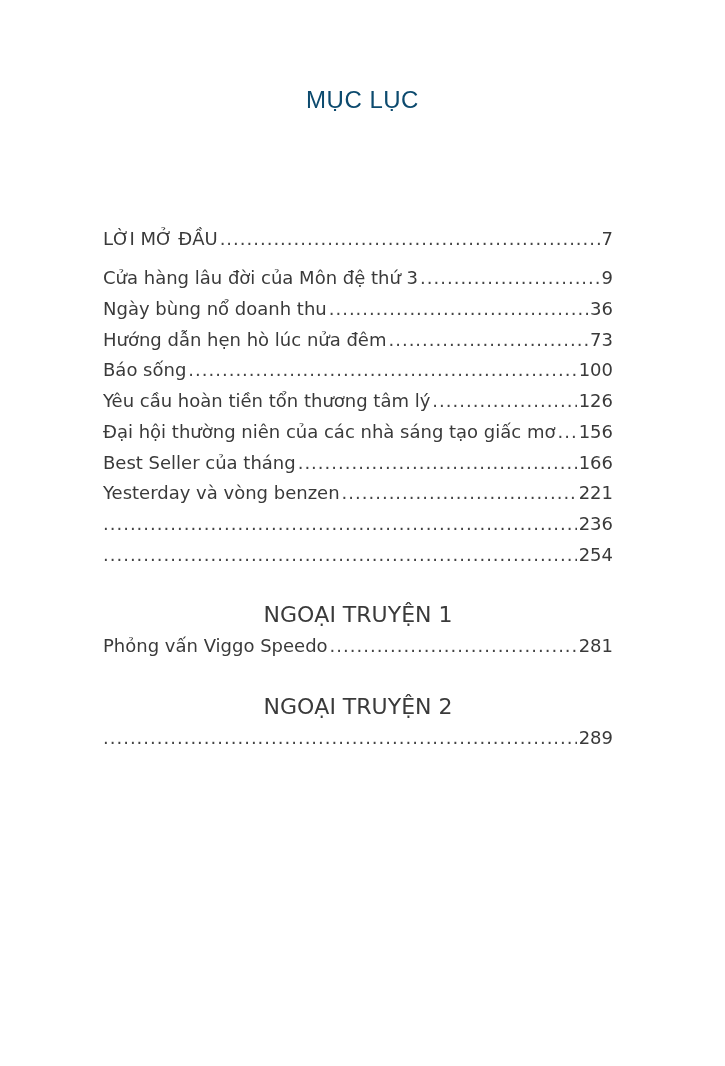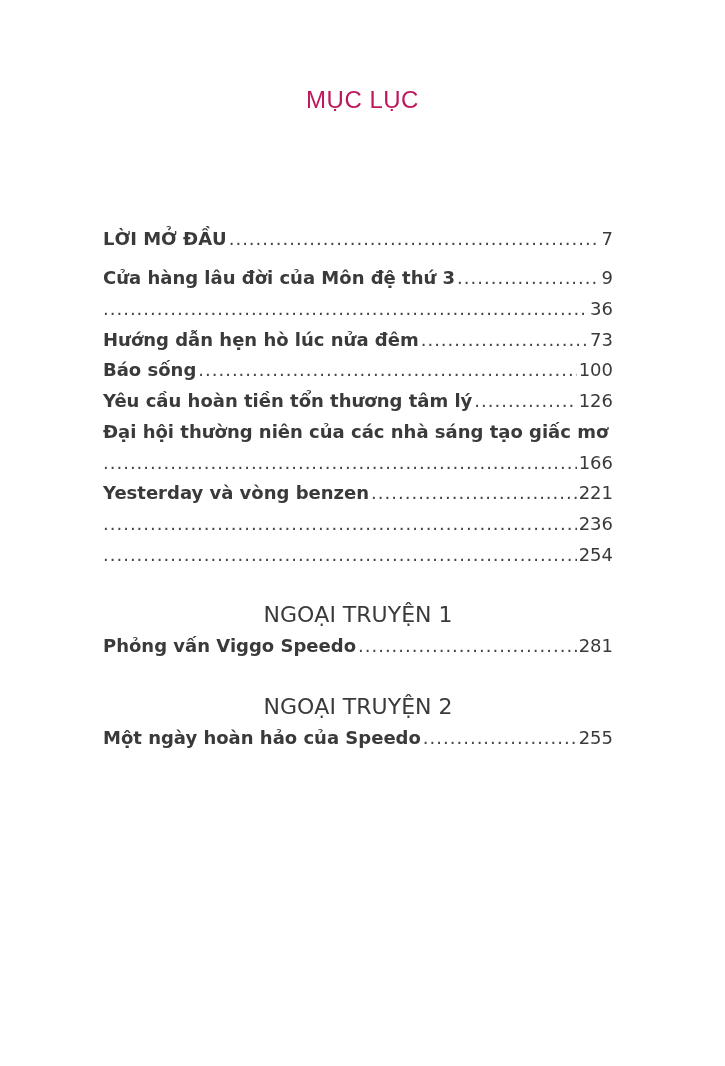--- a/index.html
+++ b/index.html
@@ -16,21 +16,21 @@
     color: #3a3a3a;
   }
   .page-title {
     position: absolute;
     left: 0;
     width: 725px;
     top: 86px;
     text-align: center;
     font-size: 24px;
     letter-spacing: 0.5px;
-    color: #be185d;
+    color: #0c4a6e;
     font-family: "Liberation Sans", "DejaVu Sans", sans-serif;
   }
   .toc {
     position: absolute;
     left: 103px;
     width: 510px;
     top: 0;
   }
   .row {
     position: absolute;
@@ -40,21 +40,20 @@
     display: flex;
     align-items: baseline;
     font-size: 18px;
     line-height: 26px;
     white-space: nowrap;
     overflow: hidden;
   }
   .row .label {
     flex: 0 0 auto;
     padding-right: 2px;
-    font-weight: bold;
   }
   .row .leader {
     flex: 1 1 auto;
     overflow: hidden;
     letter-spacing: 1px;
     color: #444;
   }
   .row .leader::before {
     content: "................................................................................................................................................................";
   }
@@ -84,20 +83,21 @@
     <span class="page">7</span>
   </div>
 
   <div class="row" style="top:265px">
     <span class="label">Cửa hàng lâu đời của Môn đệ thứ 3</span>
     <span class="leader"></span>
     <span class="page">9</span>
   </div>
 
   <div class="row" style="top:296px">
+    <span class="label">Ngày bùng nổ doanh thu</span>
     <span class="leader"></span>
     <span class="page">36</span>
   </div>
 
   <div class="row" style="top:327px">
     <span class="label">Hướng dẫn hẹn hò lúc nửa đêm</span>
     <span class="leader"></span>
     <span class="page">73</span>
   </div>
 
@@ -113,20 +113,21 @@
     <span class="page">126</span>
   </div>
 
   <div class="row" style="top:419px">
     <span class="label">Đại hội thường niên của các nhà sáng tạo giấc mơ</span>
     <span class="leader"></span>
     <span class="page">156</span>
   </div>
 
   <div class="row" style="top:450px">
+    <span class="label">Best Seller của tháng</span>
     <span class="leader"></span>
     <span class="page">166</span>
   </div>
 
   <div class="row" style="top:480px">
     <span class="label">Yesterday và vòng benzen</span>
     <span class="leader"></span>
     <span class="page">221</span>
   </div>
 
@@ -144,18 +145,17 @@
 
   <div class="row" style="top:633px">
     <span class="label">Phỏng vấn Viggo Speedo</span>
     <span class="leader"></span>
     <span class="page">281</span>
   </div>
 
   <div class="section-heading" style="top:694px">NGOẠI TRUYỆN 2</div>
 
   <div class="row" style="top:725px">
-    <span class="label">Một ngày hoàn hảo của Speedo</span>
     <span class="leader"></span>
-    <span class="page">255</span>
+    <span class="page">289</span>
   </div>
 
 </div>
 
 </body></html>

